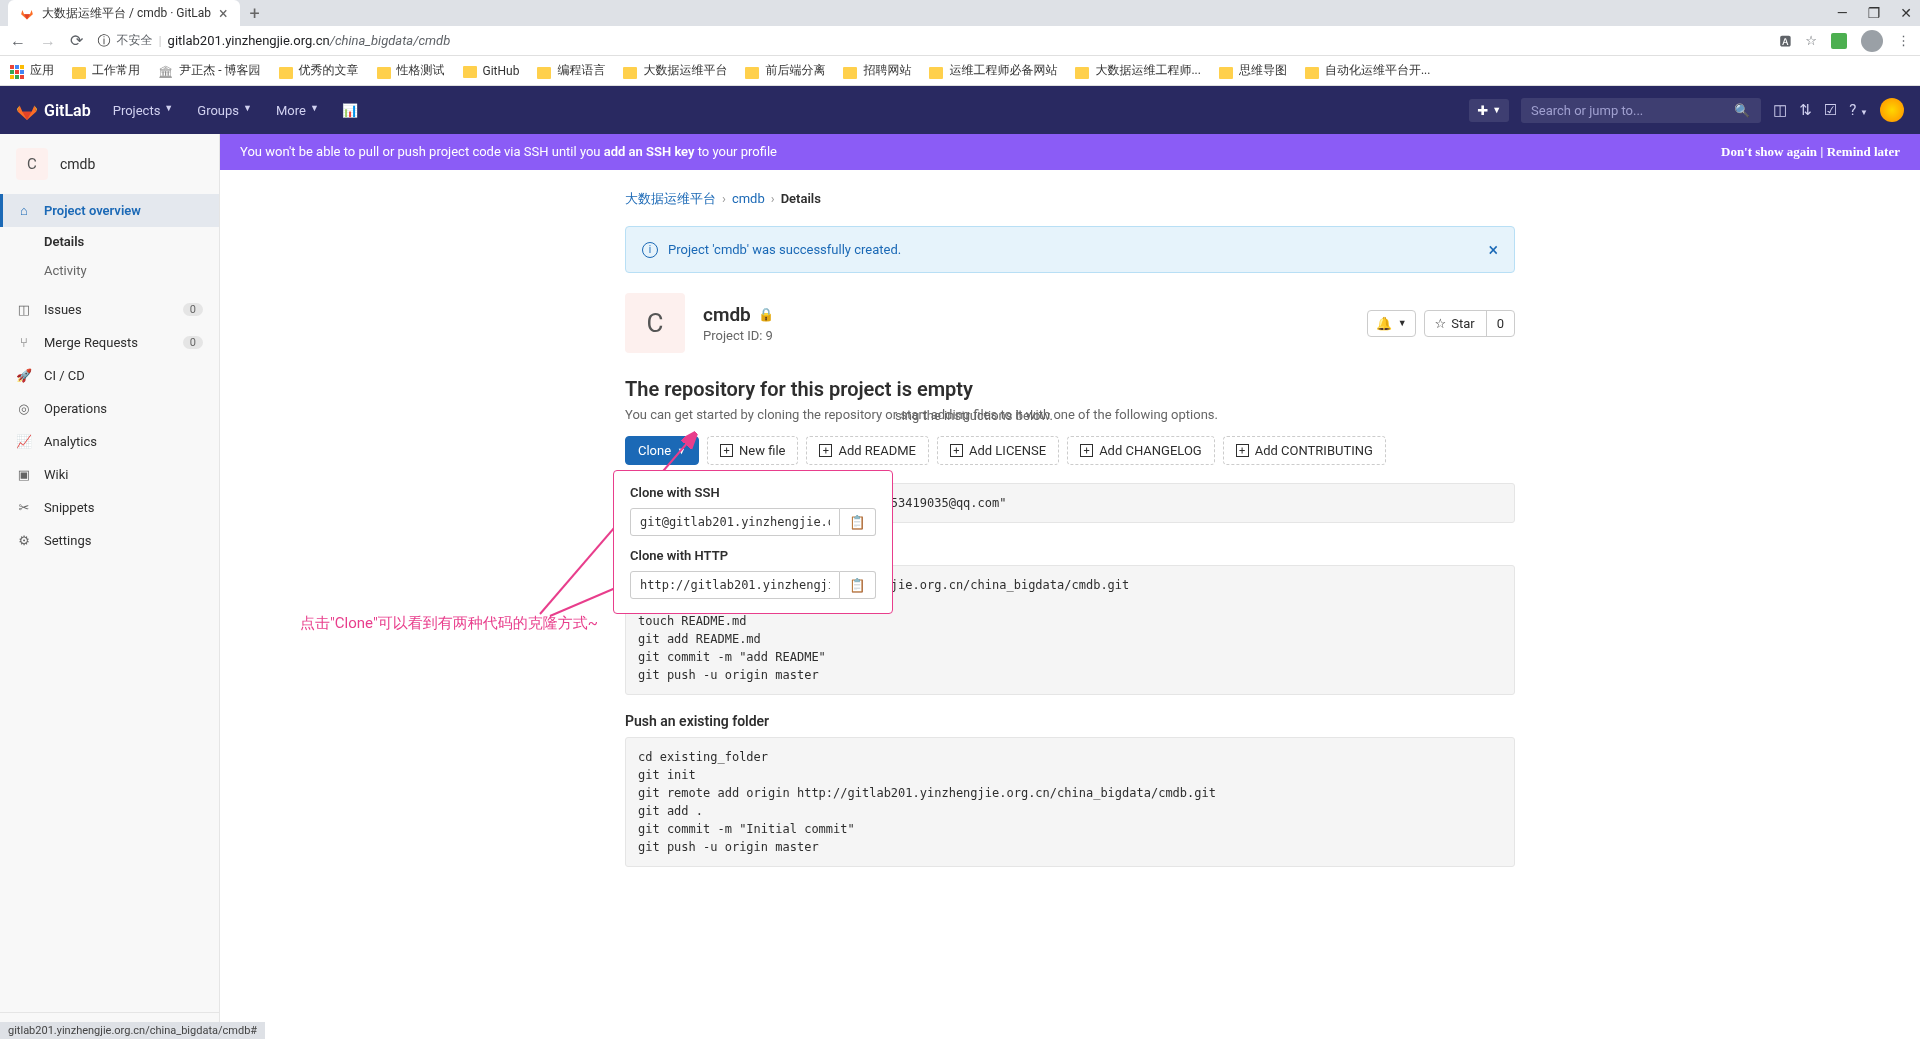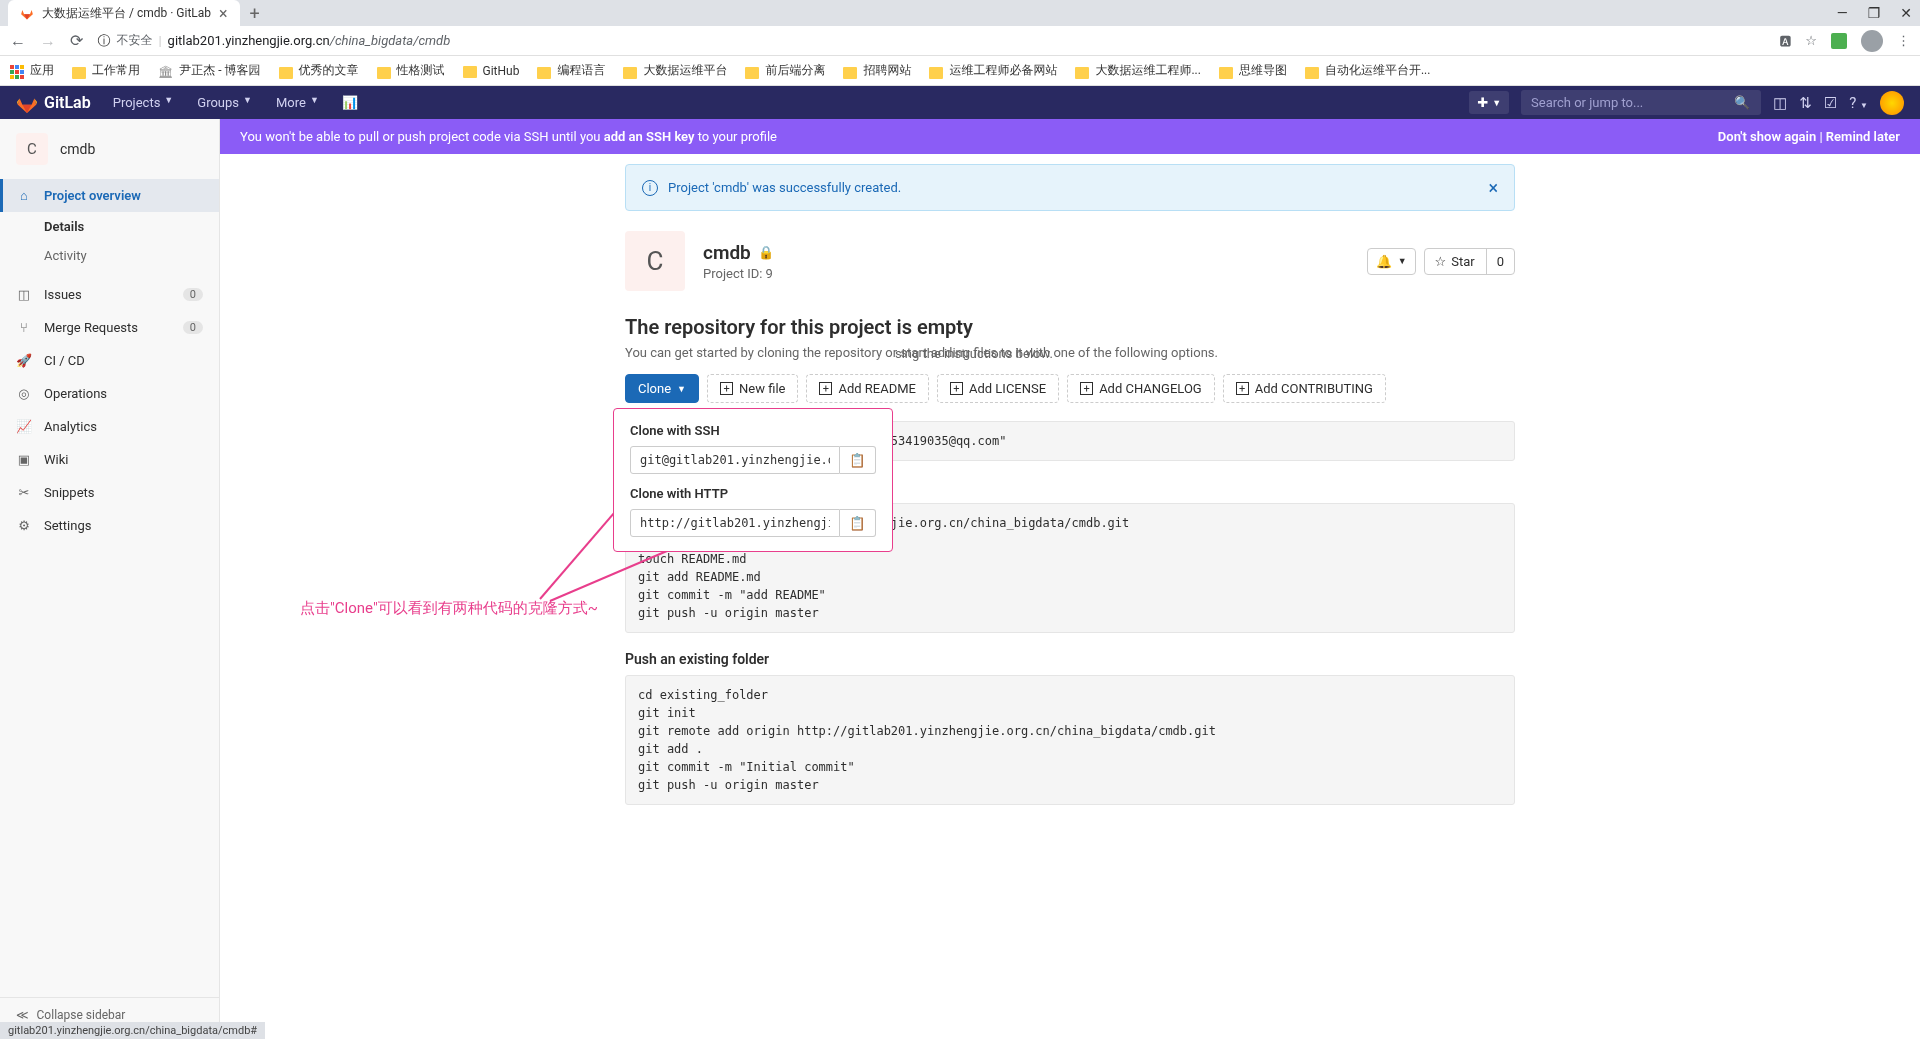--- a/index.html
+++ b/index.html
@@ -25,21 +25,21 @@
 .bookmarks { background: #fff; height: 30px; display: flex; align-items: center; padding: 0 10px; gap: 18px; font-size: 12px; border-bottom: 1px solid #e0e0e0; }
 .bm-item { display: flex; align-items: flex-end; gap: 6px; color: #333; cursor: pointer; }
 .bm-folder { width: 14px; height: 12px; background: #ffd04c; border-radius: 1px; display: inline-block; }
 .bm-apps { display: grid; grid-template-columns: repeat(3,4px); gap: 1px; }
 .bm-apps span { width:4px; height:4px; background:#ea4335; }
 .bm-apps span:nth-child(2){background:#4285f4;} .bm-apps span:nth-child(3){background:#fbbc04;}
 .bm-apps span:nth-child(4){background:#34a853;} .bm-apps span:nth-child(5){background:#ea4335;} .bm-apps span:nth-child(6){background:#4285f4;}
 .bm-apps span:nth-child(7){background:#fbbc04;} .bm-apps span:nth-child(8){background:#34a853;} .bm-apps span:nth-child(9){background:#ea4335;}
 
 
-.gl-header { background: #292961; height: 33px; display: flex; align-items: center; padding: 0 16px; color: #fff; }
+.gl-header { background: #292961; height: 48px; display: flex; align-items: center; padding: 0 16px; color: #fff; }
 .gl-logo { display: flex; align-items: center; gap: 6px; font-weight: 600; font-size: 16px; margin-right: 12px; }
 .gl-logo svg { width: 22px; height: 22px; }
 .gl-nav { display: flex; gap: 4px; }
 .gl-nav-item { padding: 6px 10px; color: #d1d1f0; font-size: 13px; cursor: pointer; display: flex; gap: 4px; }
 .gl-nav-item .caret { font-size: 9px; }
 .gl-right { margin-left: auto; display: flex; align-items: center; gap: 12px; }
 .gl-plus { background: rgba(255,255,255,0.1); padding: 4px 8px; border-radius: 3px; cursor: pointer; font-size: 13px; display:flex; align-items:center; gap:4px; }
 .gl-search { background: rgba(255,255,255,0.1); border-radius: 3px; padding: 5px 10px; width: 240px; display: flex; align-items: center; }
 .gl-search input { background: transparent; border: none; color: #fff; font-size: 13px; flex: 1; outline: none; }
 .gl-search input::placeholder { color: #a0a0d0; }
@@ -59,21 +59,21 @@
 .sb-item.active .icon { color: #1b69b6; }
 .sb-sub { padding: 7px 16px 7px 44px; font-size: 13px; color: #666; cursor: pointer; }
 .sb-sub.active { color: #2e2e2e; font-weight: 600; }
 .sb-badge { margin-left: auto; background: #e5e5e5; color: #666; border-radius: 9px; padding: 0 7px; font-size: 11px; }
 .sb-collapse { padding: 10px 16px; border-top: 1px solid #e5e5e5; font-size: 12px; color: #666; cursor: pointer; display: flex; gap: 8px; align-items: center; }
 
 .main { flex: 1; overflow-y: auto; position: relative; }
 .banner { background: #8b5cf6; color: #fff; padding: 10px 20px; font-size: 13px; display: flex; }
 .banner a { color: #fff; font-weight: 600; text-decoration: none; }
 .banner-right { margin-left: auto; }
-.banner-right span { cursor: pointer; font-weight: 600; }
+.banner-right span { cursor: pointer; font-weight: 600; font-family: Liberation Serif, serif; }
 
 .content { max-width: 990px; margin: 0 auto; padding: 10px 50px 40px; }
 .breadcrumb { padding: 10px 0 18px; font-size: 13px; color: #666; }
 .breadcrumb a { color: #1b69b6; text-decoration: none; }
 .breadcrumb .sep { margin: 0 6px; color: #999; }
 .breadcrumb .cur { color: #2e2e2e; font-weight: 600; }
 
 .alert-success { background: #e6f3fb; border: 1px solid #b8dff5; border-radius: 4px; padding: 12px 16px; display: flex; align-items: center; color: #1b69b6; font-size: 13px; margin-bottom: 20px; }
 .alert-success .info-i { width:16px; height:16px; border:1.5px solid #1b69b6; border-radius:50%; display:inline-flex; align-items:center; justify-content:center; font-size:10px; margin-right:10px; }
 .alert-close { margin-left: auto; color: #1b69b6; cursor: pointer; font-size: 18px; }
@@ -317,20 +317,23 @@
       </div>
   </div>
 
   <div class="main">
     <div class="banner">
       <div><span>You won't be able to pull or push project code via SSH until you </span><a href="#">add an SSH key</a><span> to your profile</span></div>
       <div class="banner-right"><span>Don't show again</span> | <span>Remind later</span></div>
     </div>
 
     <div class="content">
+      <div class="breadcrumb">
+        <a href="#">大数据运维平台</a><span class="sep">›</span><a href="#">cmdb</a><span class="sep">›</span><span class="cur">Details</span>
+      </div>
 
       <div class="alert-success">
         <span class="info-i">i</span>
         <span>Project 'cmdb' was successfully created.</span>
         <span class="alert-close">×</span>
       </div>
 
       <div class="proj-head">
         <div class="proj-avatar">C</div>
         <div>

